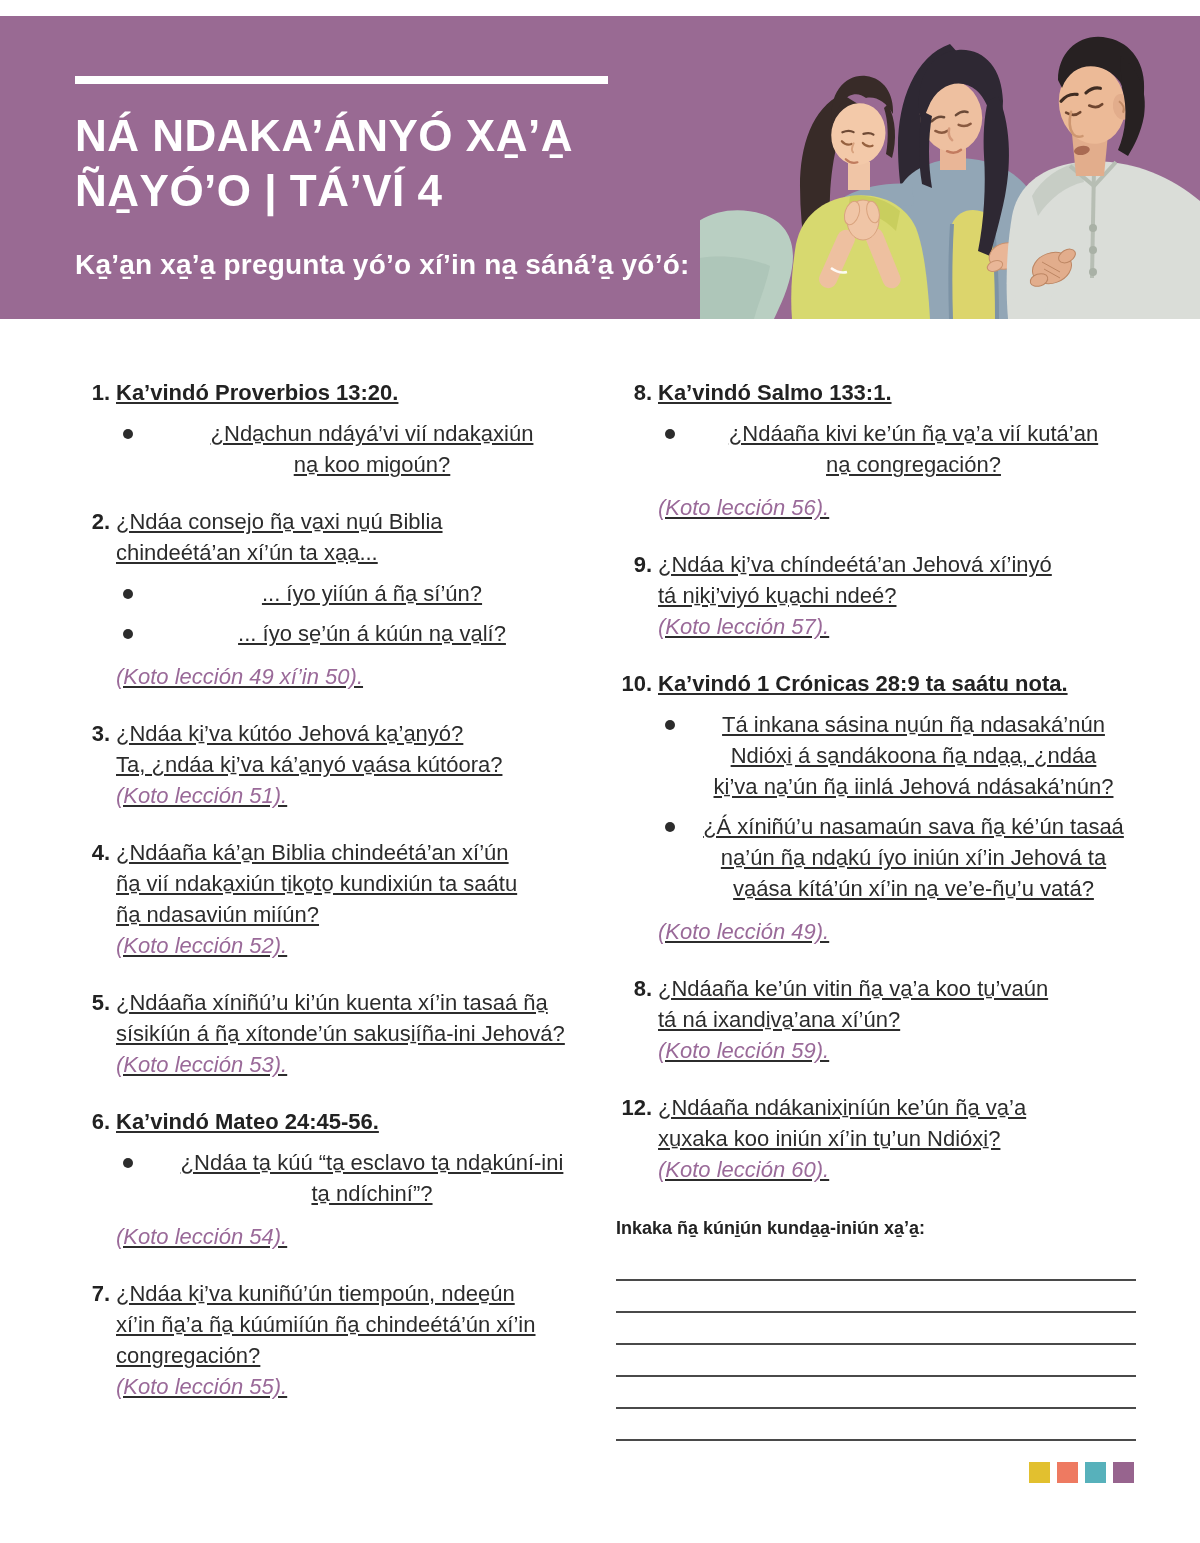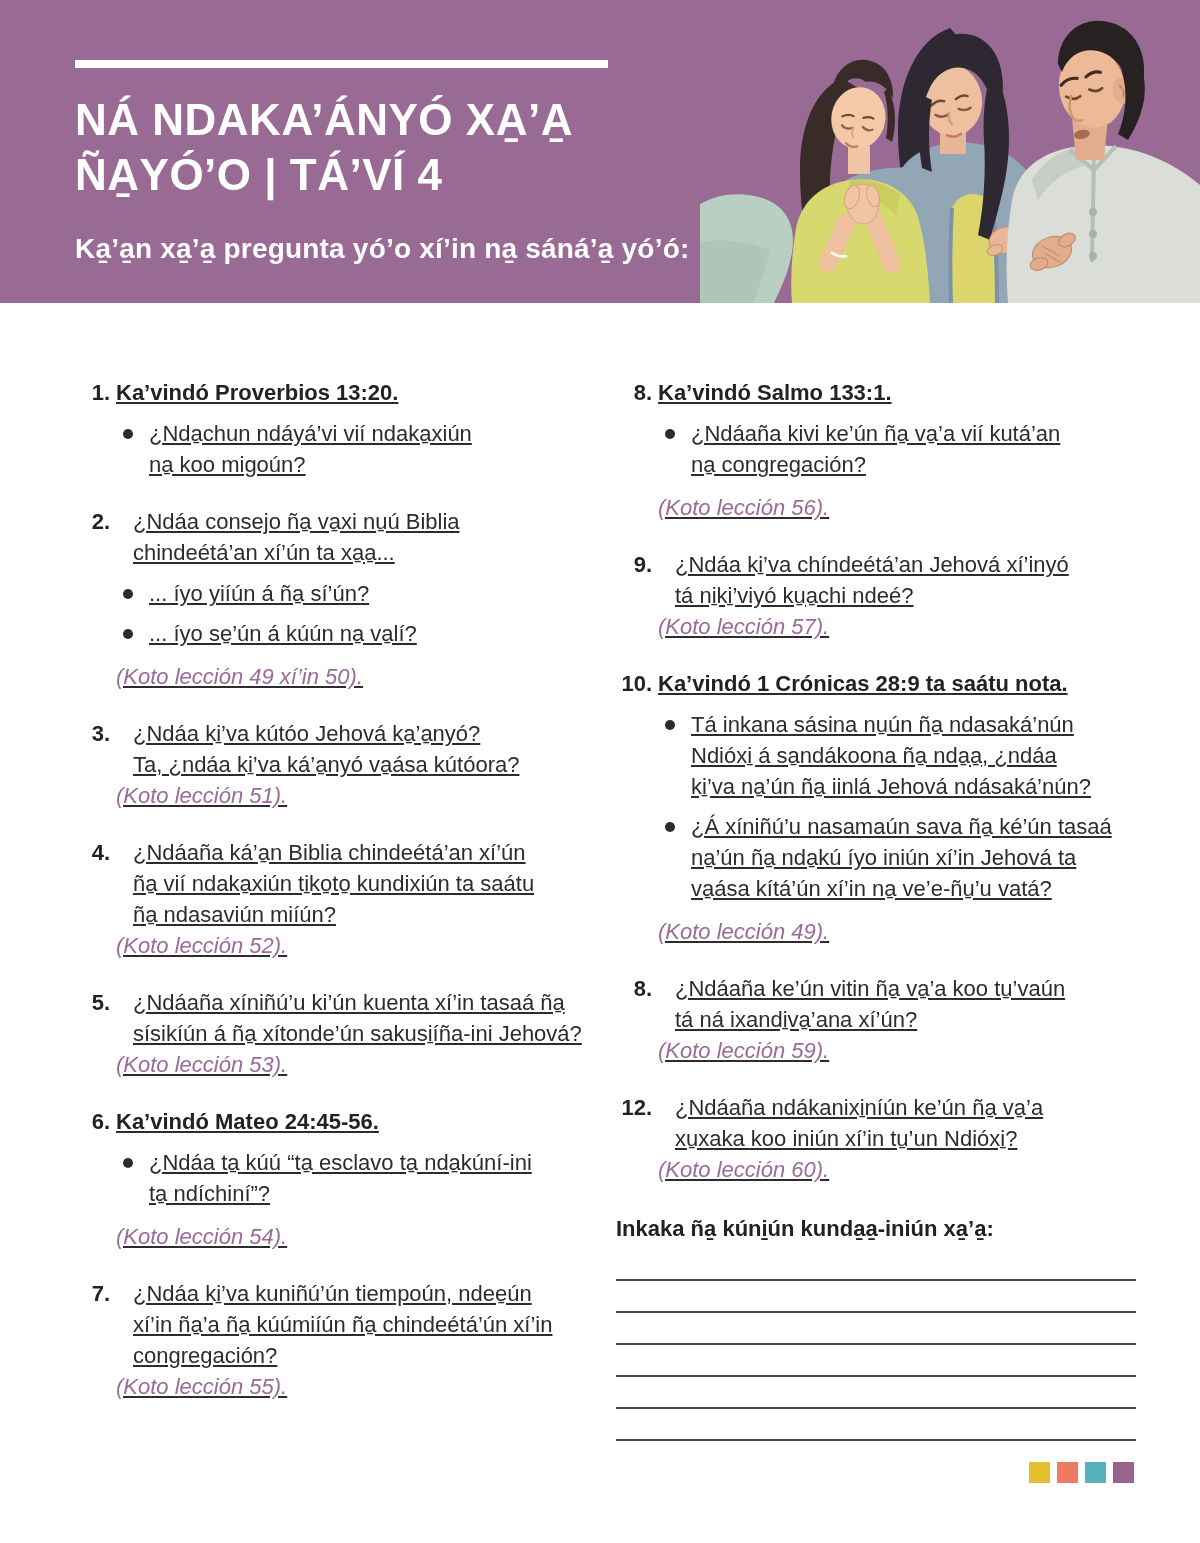--- a/index.html
+++ b/index.html
@@ -2,53 +2,53 @@
 <html><head>
 <meta charset="utf-8">
 <style>
   * { margin:0; padding:0; box-sizing:border-box; }
   html,body { background:#ffffff; }
   .page {
     position:relative; width:1200px; height:1543px; background:#ffffff;
     font-family:"Liberation Sans", sans-serif; color:#2c2c2c; overflow:hidden;
   }
   
-  .hdr { position:absolute; left:0; top:0; width:1200px; height:303px; background:#996a93; }
+  .hdr { position:absolute; left:0; top:16px; width:1200px; height:303px; background:#996a93; }
   .illust { position:absolute; top:0; right:0; width:500px; height:303px; display:block; }
   .rule { position:absolute; left:75px; top:60px; width:533px; height:8px; background:#ffffff; }
   .title {
     position:absolute; left:75px; top:92px; color:#ffffff;
     font-size:44px; font-weight:700; line-height:1.26; letter-spacing:.5px;
     white-space:pre-line;
   }
   .subtitle {
     position:absolute; left:75px; top:233px; color:#ffffff;
     font-size:28px; font-weight:700; letter-spacing:.2px;
   }
   
   .content { position:absolute; left:74px; top:377px; width:1062px; display:flex; gap:21px; }
   .col { width:521px; }
   .col-right { width:520px; }
   .item { display:flex; margin-bottom:26px; }
   .num  { flex:0 0 42px; padding-right:6px; text-align:right;
           font-weight:700; font-size:22px; line-height:31px; color:#222; }
   .body { flex:1; font-size:22px; line-height:31px;text-decoration:underline; }
   .head { font-weight:700; color:#222; white-space:pre-line; }
-  .q    { white-space:pre-line;margin-left:17px; }
-  .bullets { list-style:none; margin-top:10px; }
+  .q    { white-space:pre-line; }
+  .bullets { list-style:none; margin-top:10px;text-align:center; }
   .bullet { position:relative; padding-left:33px; }
   .bullet + .bullet { margin-top:9px; }
   .dot { position:absolute; left:7px; top:11px; width:10px; height:10px;
          border-radius:50%; background:#2c2c2c; }
   .btext { white-space:pre-line; }
   .koto { color:#9a6a99; font-style:italic; }
   .koto.after-b { margin-top:12px; }
   
   .answers { margin-top:28px; }
-  .ans-head { font-size:22px; line-height:31px; font-weight:700; color:#222; }
+  .ans-head { font-size:18px; line-height:31px; font-weight:700; color:#222; }
   .ans-lines { margin-top:5px; }
   .ans-line { height:32px; border-bottom:2px solid #4a4a4a; }
   
   .squares { position:absolute; left:1029px; top:1462px; display:flex; gap:7px; }
   .square { width:21px; height:21px; }
 </style>
 </head>
 <body>
 
 <div class="page">

